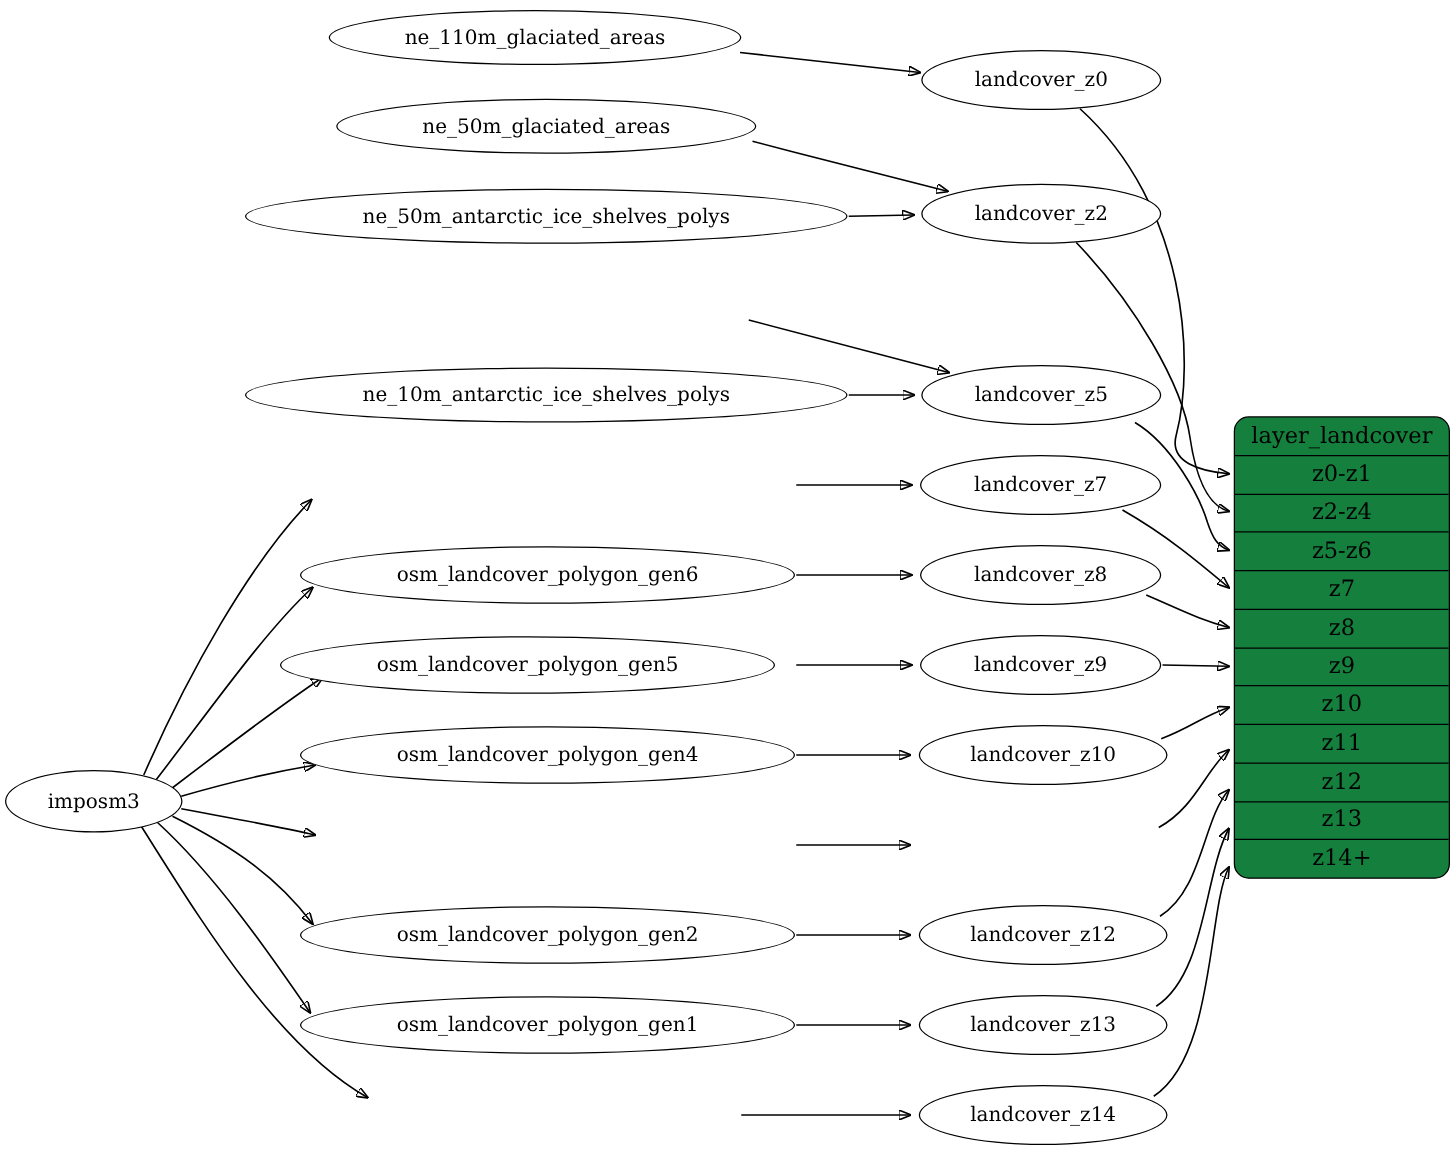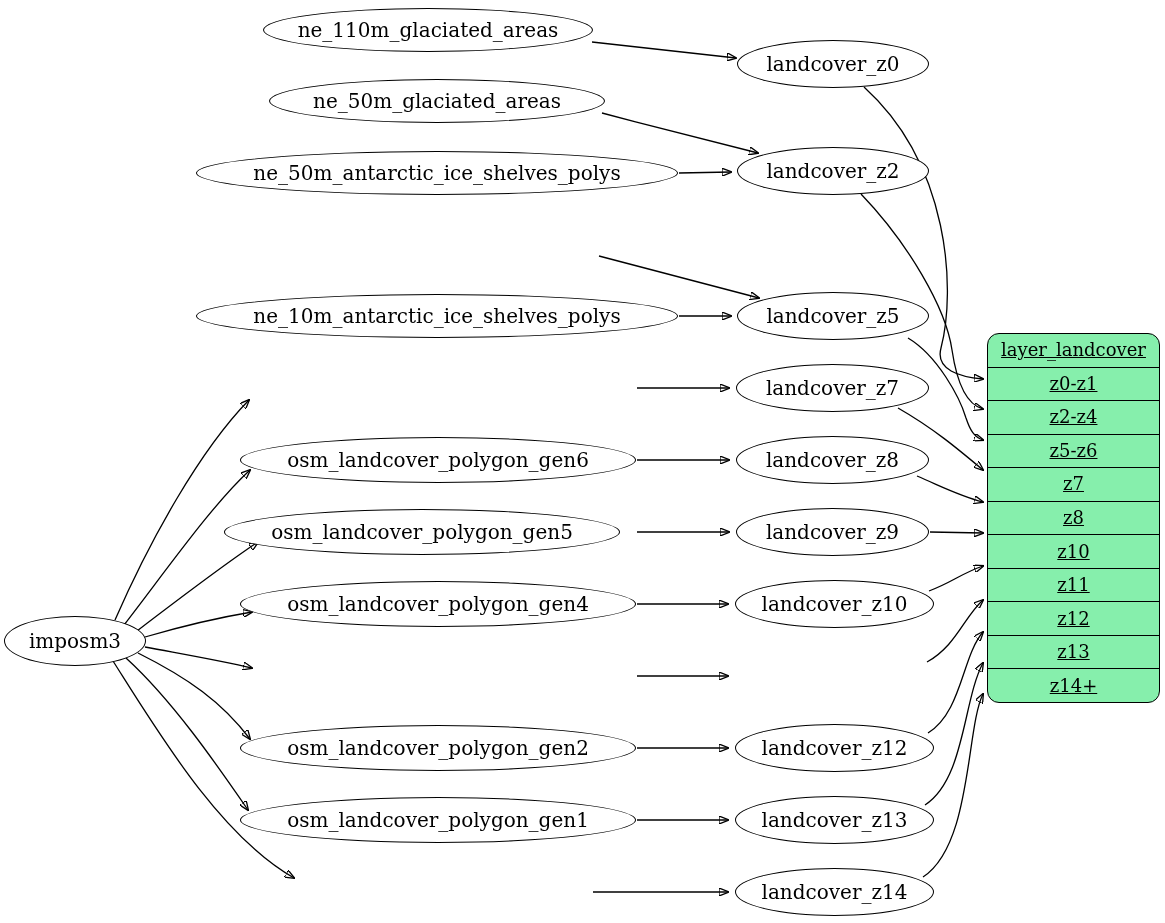--- a/index.html
+++ b/index.html
@@ -19,21 +19,21 @@
   }
   .edges path { fill: none; stroke: #000000; stroke-width: 1.3px; }
   .node {
     position: absolute;
     border: 1.4px solid #000000;
     border-radius: 50%;
     background: #ffffff;
     display: flex;
     align-items: center;
     justify-content: center;
-    font-size: 20px;
+    font-size: 16px;
     line-height: 1;
     white-space: nowrap;
     box-sizing: border-box;
   }
   .record {
     position: absolute;
     left: 987px; top: 333px;
     width: 173px; height: 370px;
     border: 1.4px solid #000000;
     border-radius: 12px;
@@ -120,27 +120,28 @@
   <div class="node" style="left:737px;top:147px;width:192px;height:48px">landcover_z2</div>
   <div class="node" style="left:737px;top:292px;width:192px;height:48px">landcover_z5</div>
   <div class="node" style="left:736px;top:364px;width:193px;height:48px">landcover_z7</div>
   <div class="node" style="left:736px;top:436px;width:193px;height:48px">landcover_z8</div>
   <div class="node" style="left:736px;top:508px;width:193px;height:48px">landcover_z9</div>
   <div class="node" style="left:735px;top:580px;width:199px;height:48px">landcover_z10</div>
   <div class="node" style="left:735px;top:724px;width:199px;height:48px">landcover_z12</div>
   <div class="node" style="left:735px;top:796px;width:199px;height:48px">landcover_z13</div>
   <div class="node" style="left:735px;top:868px;width:199px;height:48px">landcover_z14</div>
 
-  <div class="record" style="background-color: #86efac; text-decoration: underline;">
+  <div class="record" style="background-color: #15803d;">
     <div class="record-row">layer_landcover</div>
     <div class="record-row">z0-z1</div>
     <div class="record-row">z2-z4</div>
     <div class="record-row">z5-z6</div>
     <div class="record-row">z7</div>
     <div class="record-row">z8</div>
+    <div class="record-row">z9</div>
     <div class="record-row">z10</div>
     <div class="record-row">z11</div>
     <div class="record-row">z12</div>
     <div class="record-row">z13</div>
     <div class="record-row">z14+</div>
   </div>
 
 </div>
 
 </body></html>

